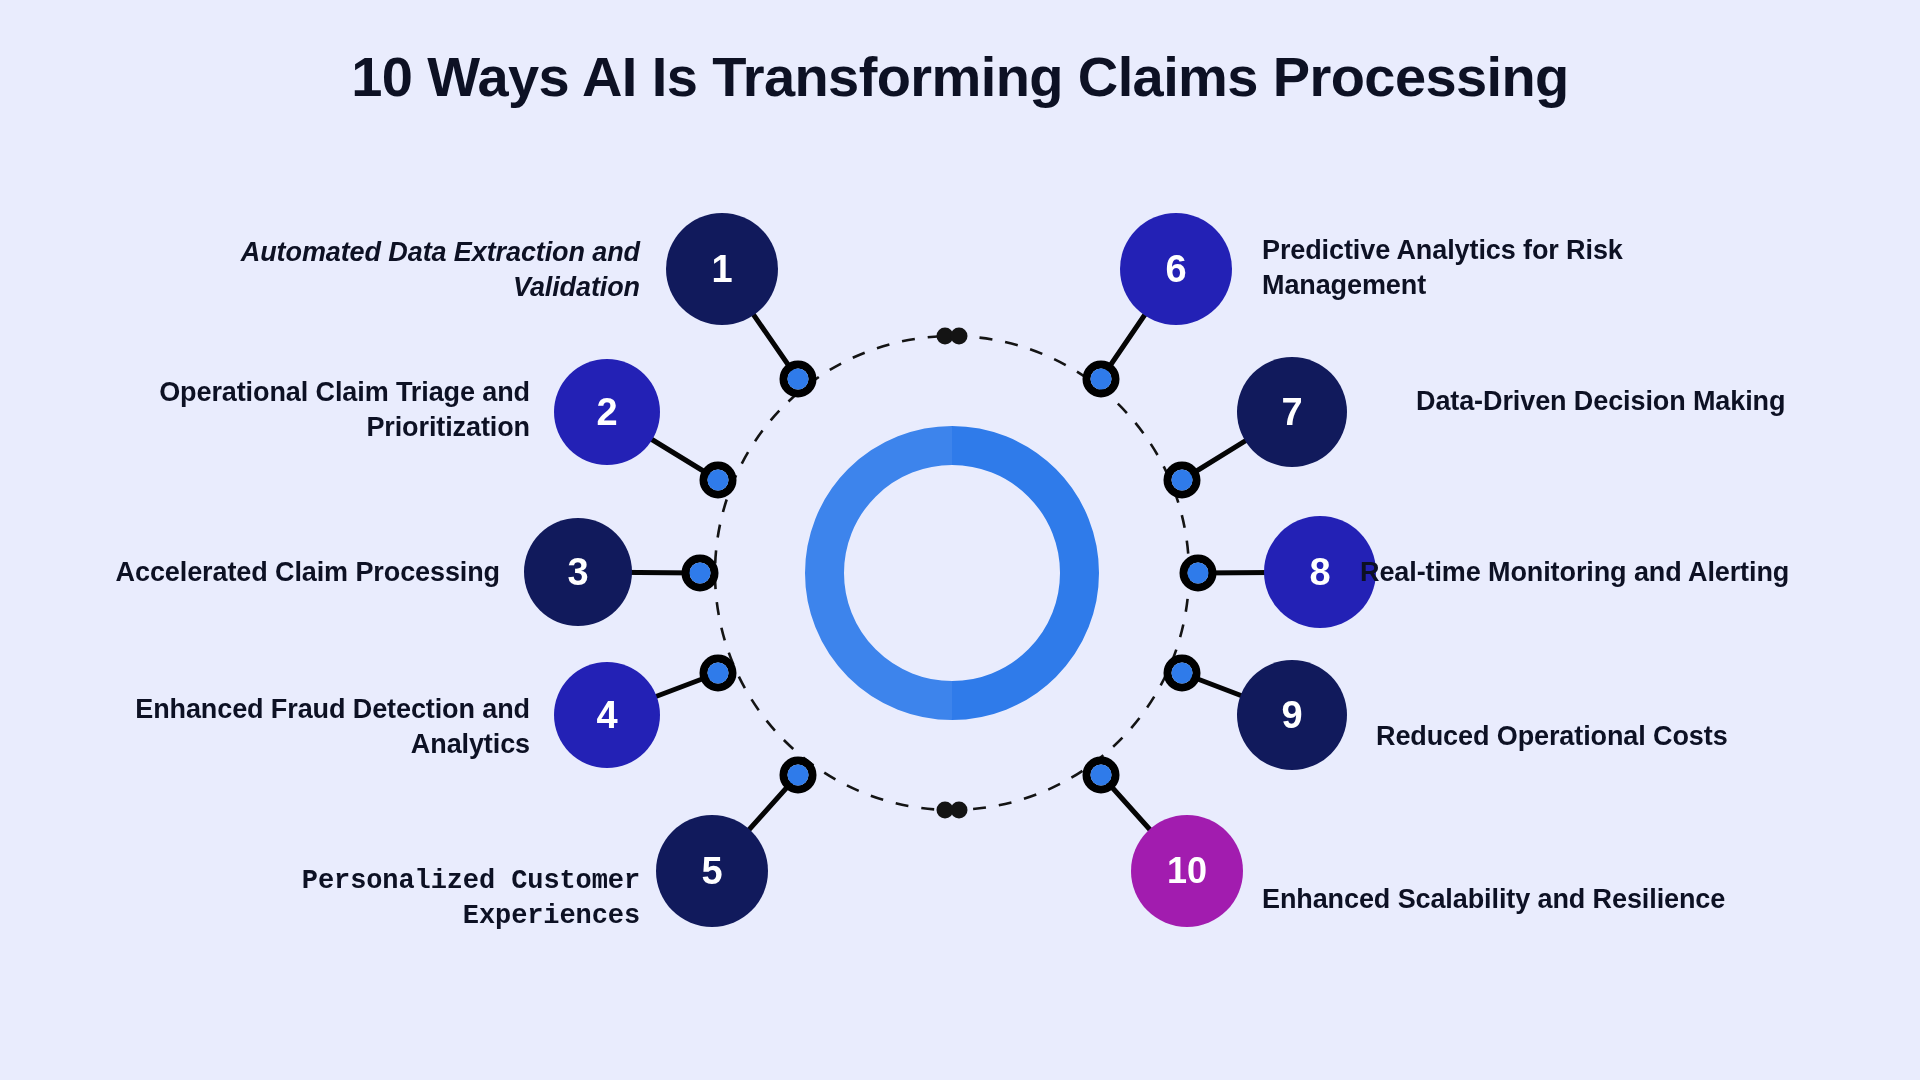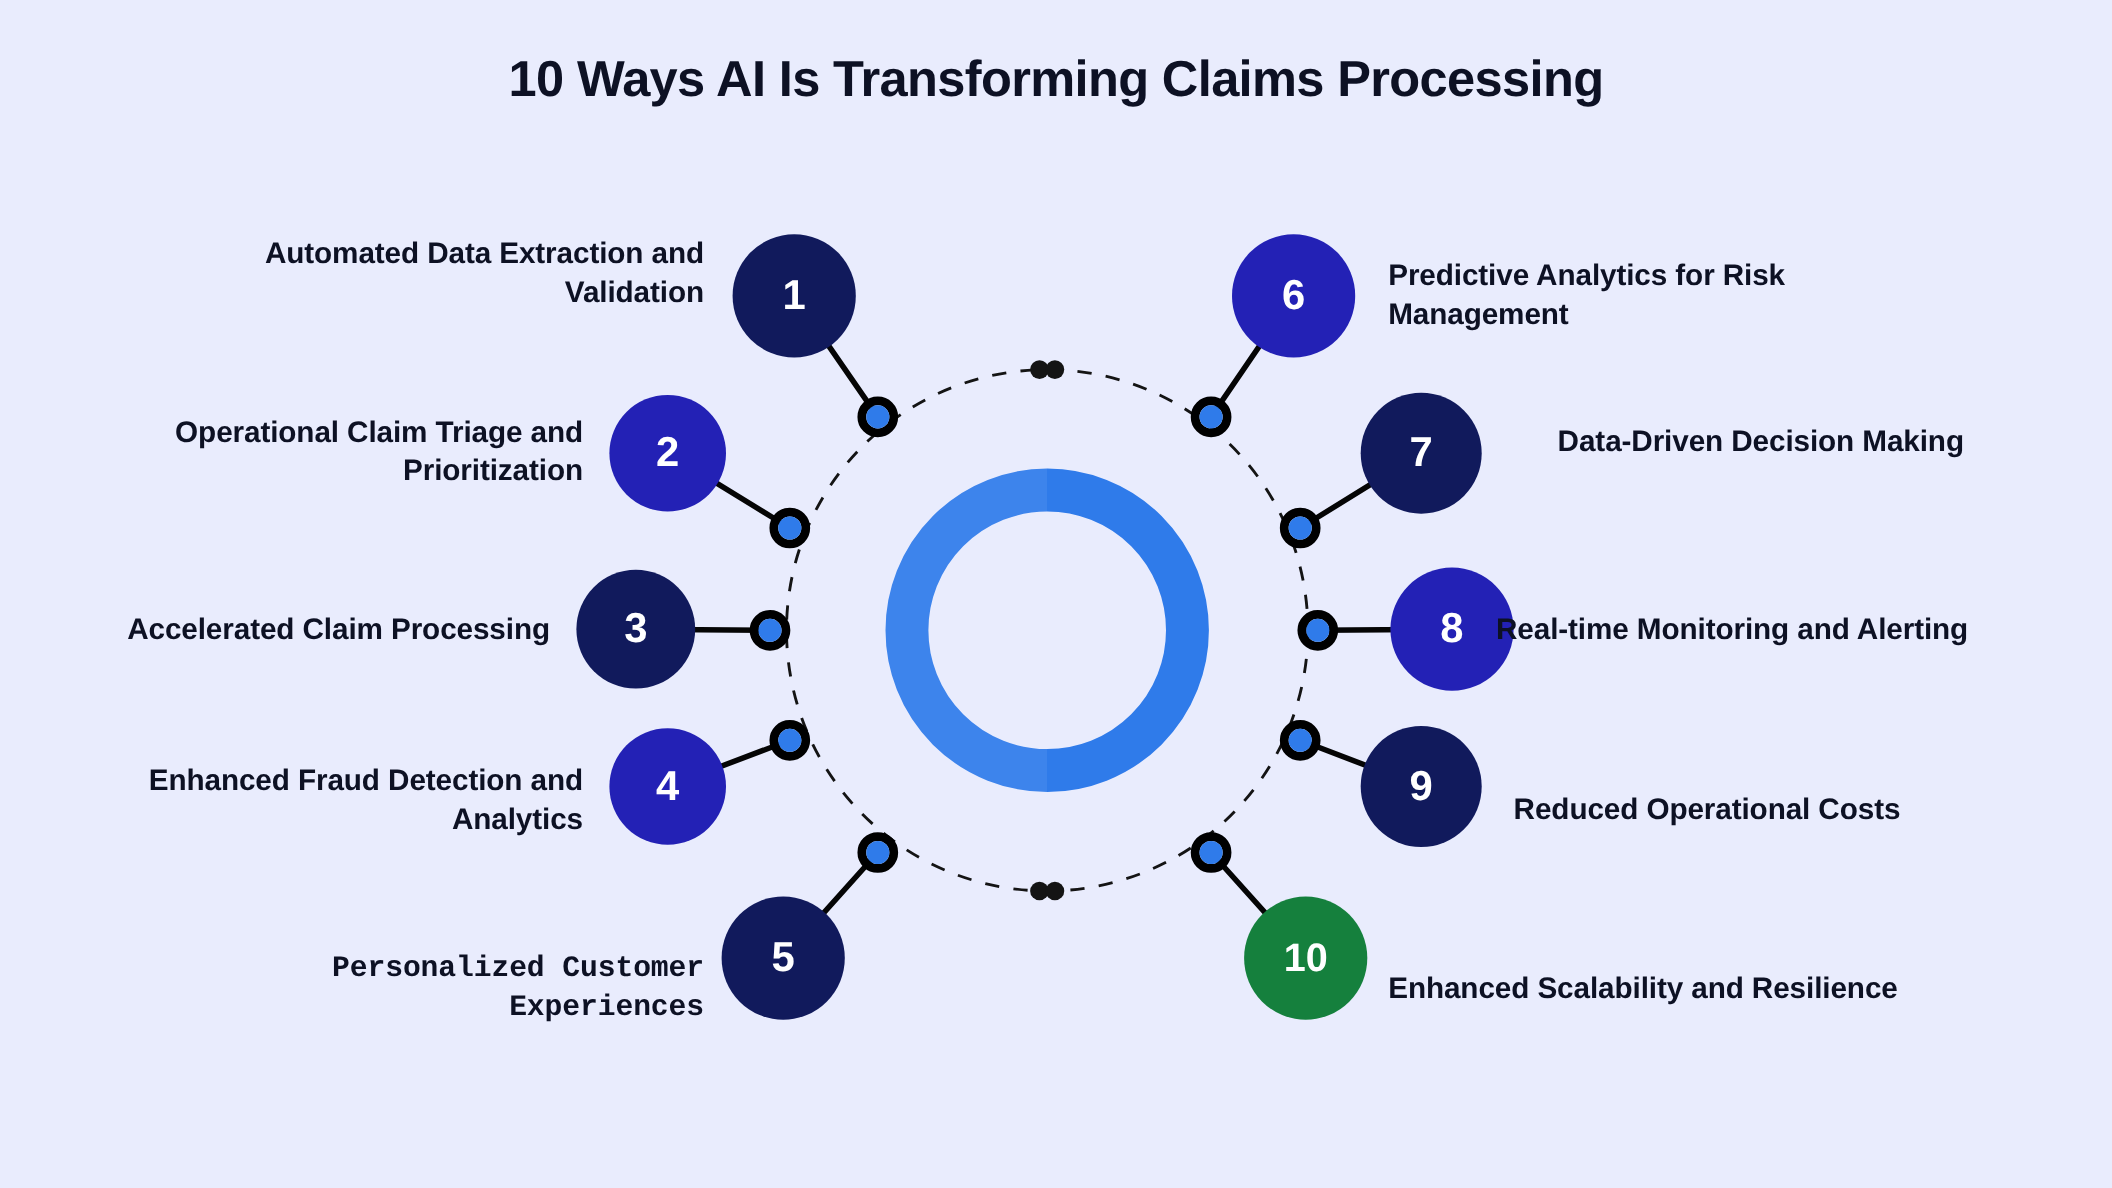--- a/index.html
+++ b/index.html
@@ -21,21 +21,21 @@
     height: 1080px;
   }
 
   
   .title {
     position: absolute;
     top: 46px;
     left: 0;
     width: 1920px;
     text-align: center;
-    font-size: 46px;
+    font-size: 56px;
     font-weight: 800;
     letter-spacing: -0.6px;
     color: #0d1124;
     line-height: 1.1;
   }
 
   
   .stage {
     position: absolute;
     left: 0;
@@ -180,26 +180,26 @@
         </div>
         <div class="bubble" style="left: 1292px; top: 412px; width: 110px; height: 110px; background: rgb(17, 26, 92); color: rgb(255, 255, 255); font-size: 38px;">
           <span>7</span>
         </div>
         <div class="bubble" style="left: 1320px; top: 572px; width: 112px; height: 112px; background: rgb(35, 33, 181); color: rgb(255, 255, 255); font-size: 38px;">
           <span>8</span>
         </div>
         <div class="bubble" style="left: 1292px; top: 715px; width: 110px; height: 110px; background: rgb(17, 26, 92); color: rgb(255, 255, 255); font-size: 38px;">
           <span>9</span>
         </div>
-        <div class="bubble" style="left: 1187px; top: 871px; width: 112px; height: 112px; background: #15803d; color: rgb(255, 255, 255); font-size: 36px;">
+        <div class="bubble" style="left: 1187px; top: 871px; width: 112px; height: 112px; background: #a21caf; color: rgb(255, 255, 255); font-size: 36px;">
           <span>10</span>
         </div>
       </div>
     <div id="label-layer">
-        <div class="label left" style="top: 248px; width: 520px; left: 120px;">Automated Data Extraction and Validation</div>
+        <div class="label left" style="top: 270px; width: 520px; left: 120px; font-style: italic;">Automated Data Extraction and Validation</div>
         <div class="label left" style="top: 410px; width: 470px; left: 60px;">Operational Claim Triage and Prioritization</div>
         <div class="label left" style="top: 572px; width: 440px; left: 60px;">Accelerated Claim Processing</div>
         <div class="label left" style="top: 727px; width: 470px; left: 60px;">Enhanced Fraud Detection and Analytics</div>
         <div class="label left" style="top: 899px; width: 520px; left: 120px; font-family: Liberation Mono, monospace;">Personalized Customer Experiences</div>
         <div class="label right" style="top: 268px; width: 520px; left: 1262px;">Predictive Analytics for Risk Management</div>
         <div class="label right" style="top: 401px; width: 500px; left: 1416px;">Data-Driven Decision Making</div>
         <div class="label right" style="top: 572px; width: 480px; left: 1360px;">Real-time Monitoring and Alerting</div>
         <div class="label right" style="top: 736px; width: 500px; left: 1376px;">Reduced Operational Costs</div>
         <div class="label right" style="top: 899px; width: 500px; left: 1262px;">Enhanced Scalability and Resilience</div>
       </div>

